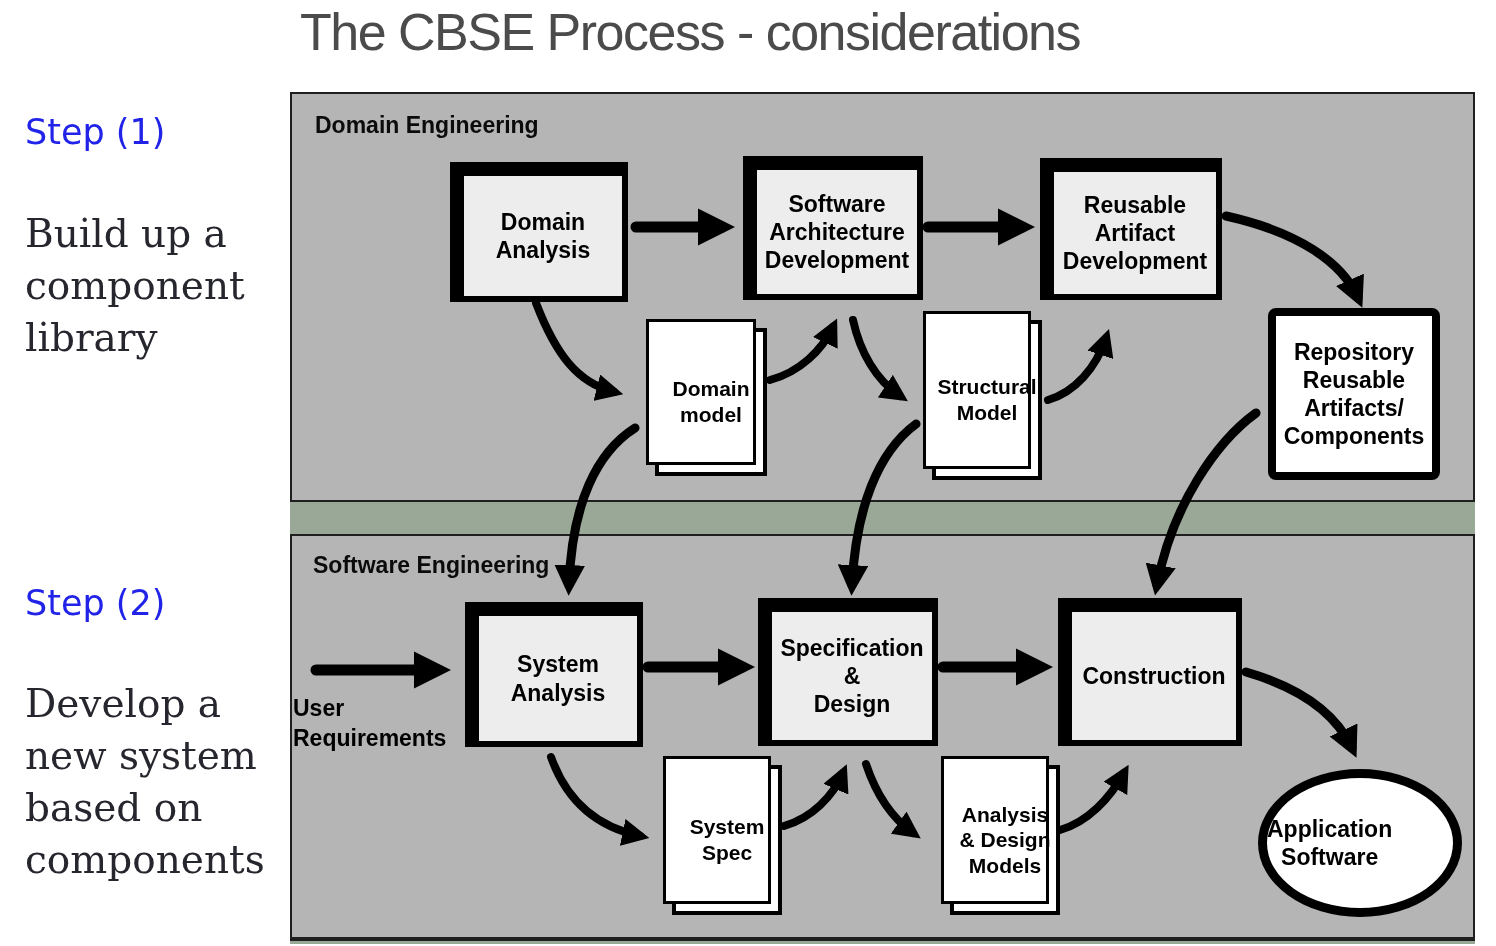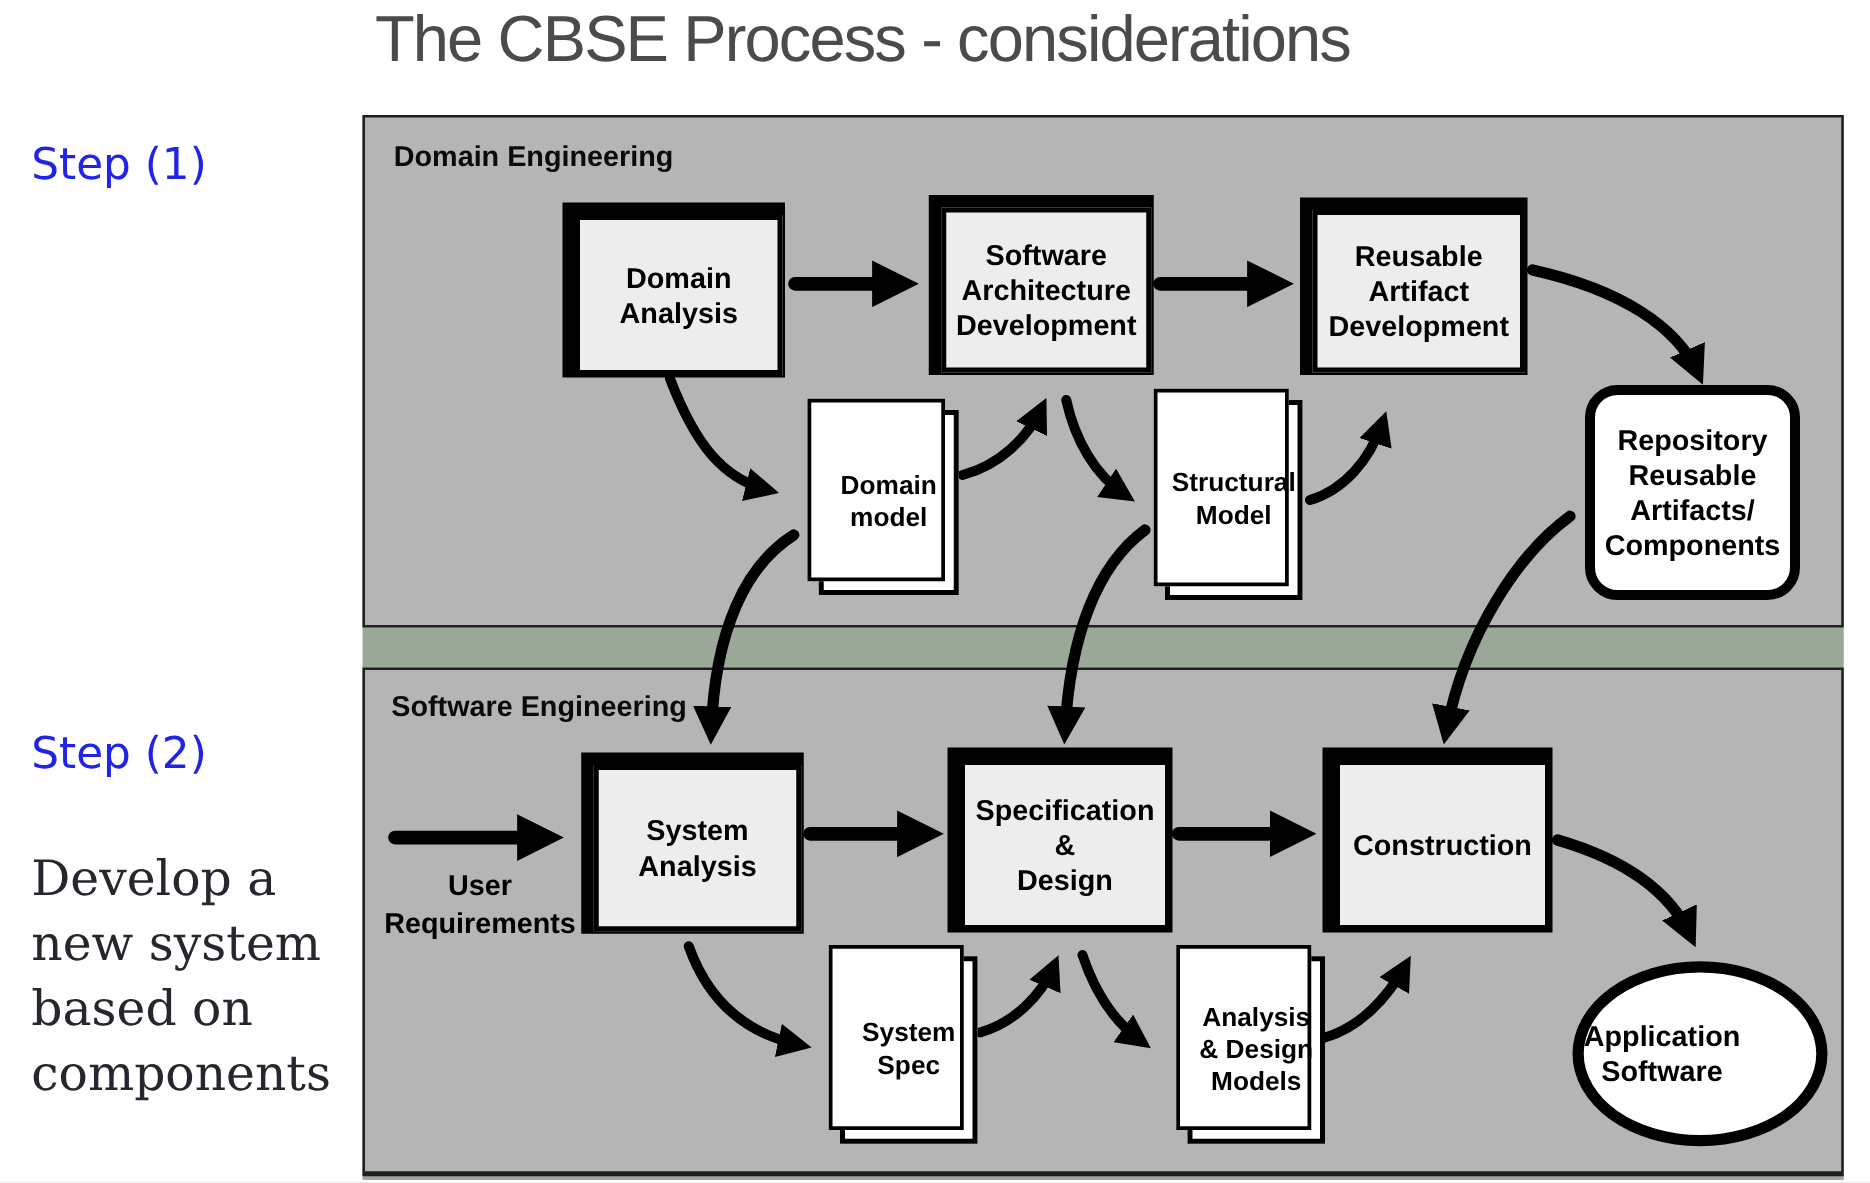--- a/index.html
+++ b/index.html
@@ -46,44 +46,47 @@
     box-sizing:border-box;display:flex;align-items:center;justify-content:center;
     z-index:3;
   }
   .doc .lbl{font-size:21px;}
   .doc::before{
     content:"";position:absolute;top:-13px;left:-13px;width:100%;height:100%;
     background:#ffffff;border:3px solid #000;z-index:-1;
   }
   .repo{
     position:absolute;left:1268px;top:308px;width:172px;height:172px;
-    background:#ffffff;border:8px solid #000;border-radius:26px;
+    background:#ffffff;border:8px solid #000;border-radius:8px;
     box-sizing:border-box;display:flex;align-items:center;justify-content:center;
     z-index:3;
   }
   .ellipse{
     position:absolute;left:1258px;top:769px;width:204px;height:148px;
     background:#ffffff;border:9px solid #000;border-radius:50%;
     box-sizing:border-box;display:flex;align-items:center;justify-content:flex-start;
     z-index:3;
   }
   .ureq{
-    position:absolute;left:293px;top:694px;width:182px;text-align:center;
+    position:absolute;left:293px;top:694px;width:182px;text-align:left;
     font-size:23px;font-weight:bold;color:#000;line-height:1.3;
     white-space:pre-line;z-index:3;
   }
 </style>
 </head>
 <body>
 
 <div class="canvas">
 
   <div class="title">The CBSE Process - considerations</div>
 
   <div class="step-label" style="top:112px;">Step (1)</div>
+  <div class="step-desc" style="top:208px;">Build up a
+component
+library</div>
   <div class="step-label" style="top:583px;">Step (2)</div>
   <div class="step-desc" style="top:678px;">Develop a
 new system
 based on
 components</div>
 
   <div class="diagram-bg"></div>
 
   <div class="panel" style="top:92px;height:410px;"></div>
   <div class="panel" style="top:534px;height:407px;border-bottom-width:4px;"></div>

